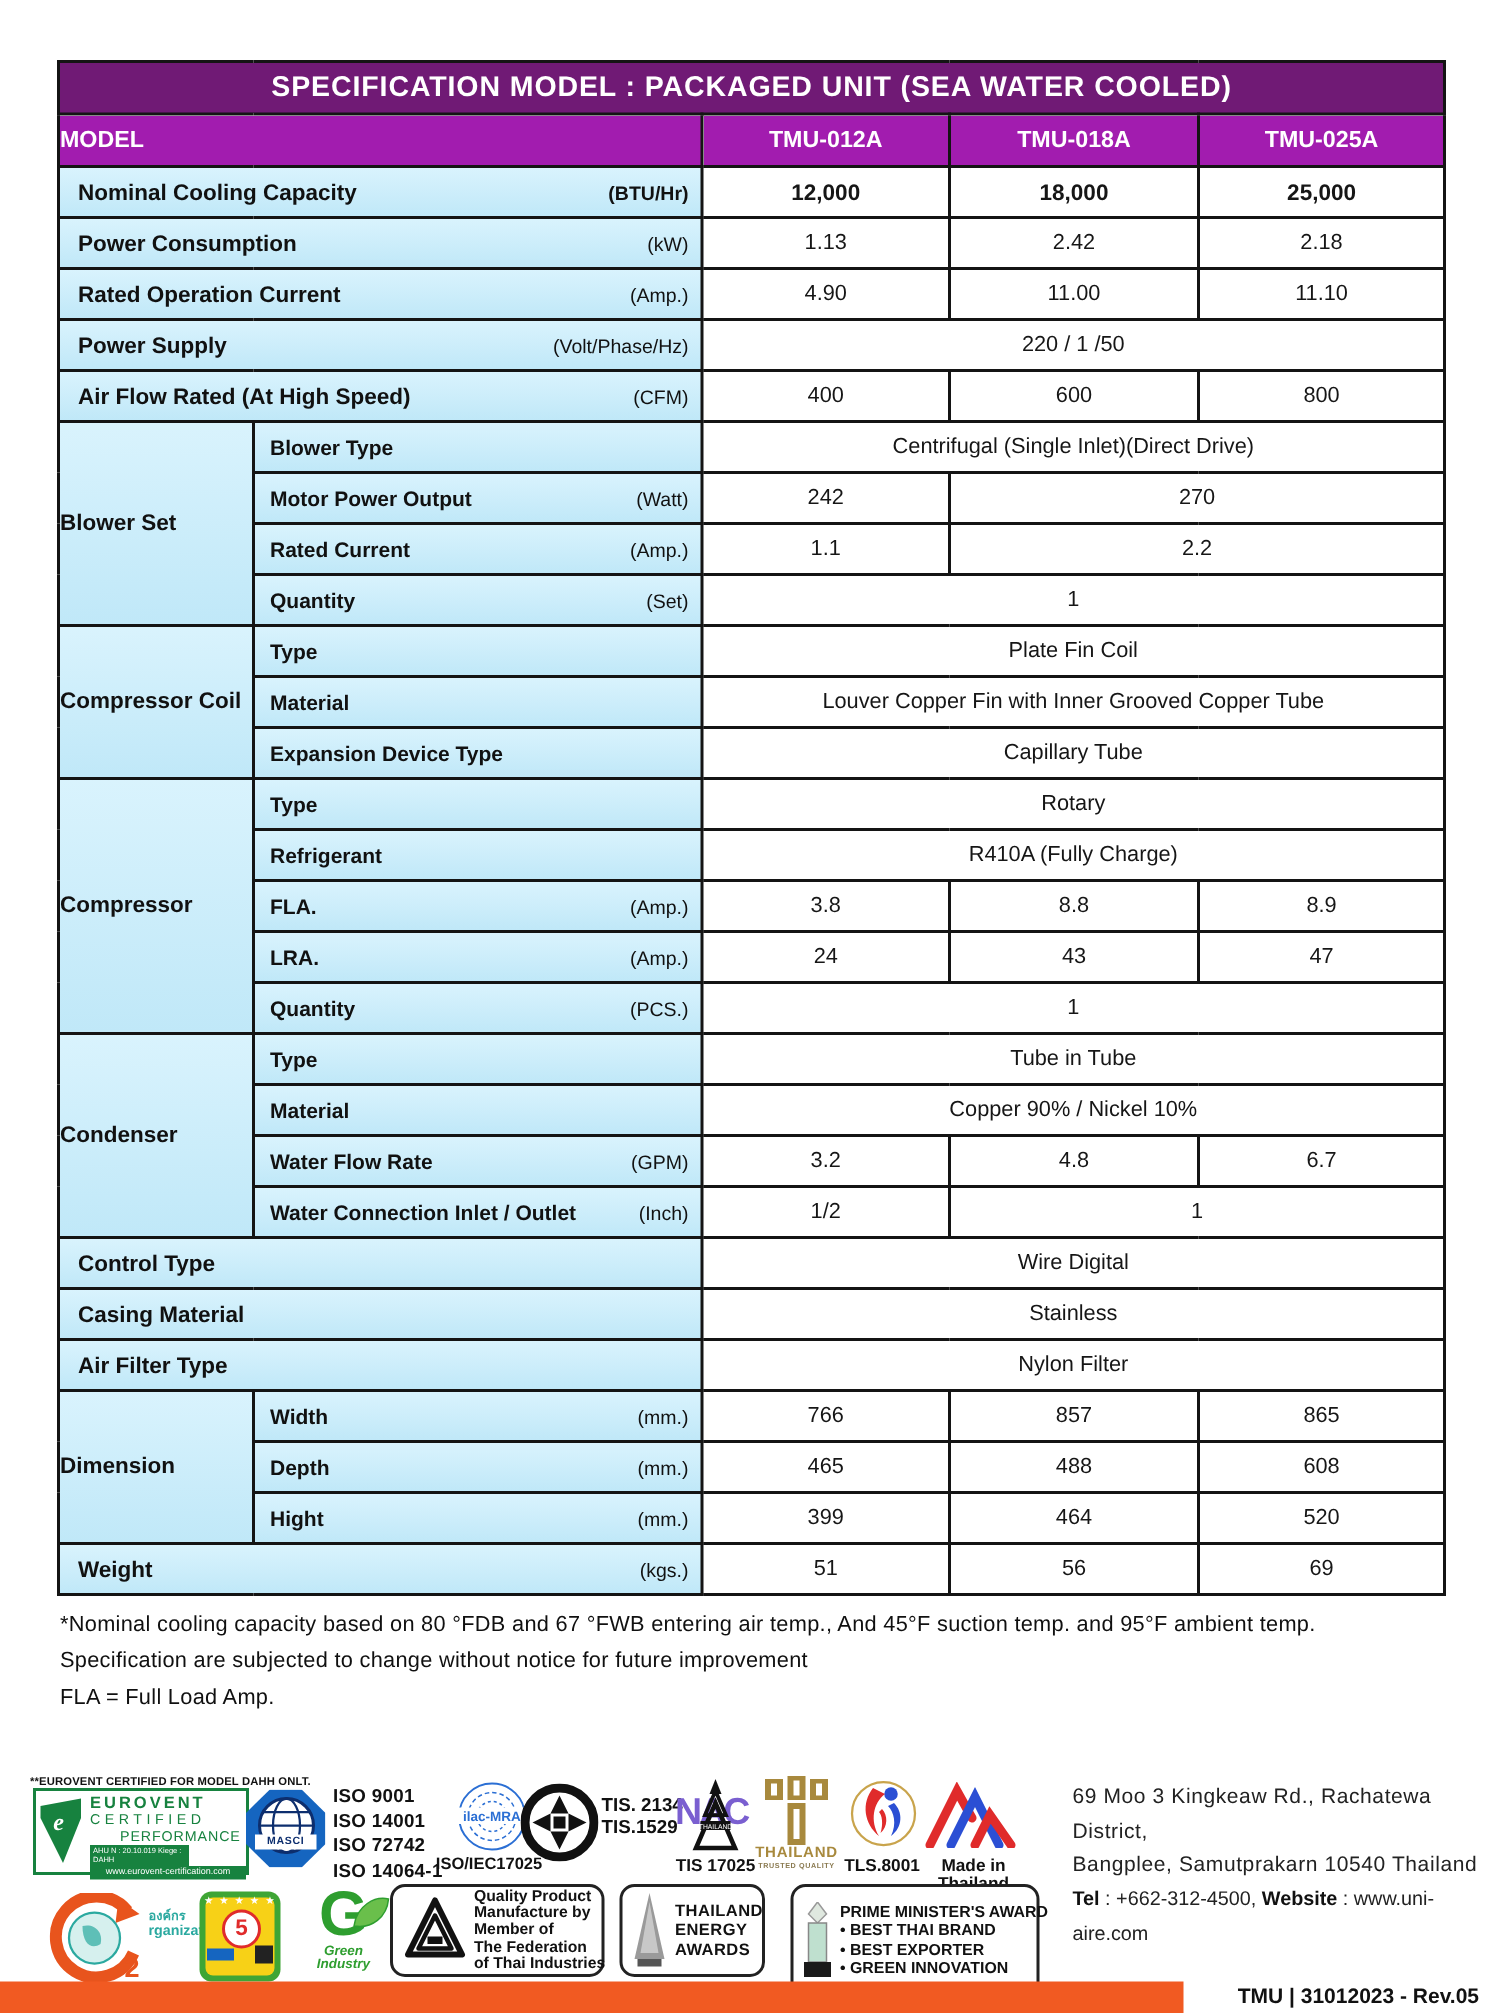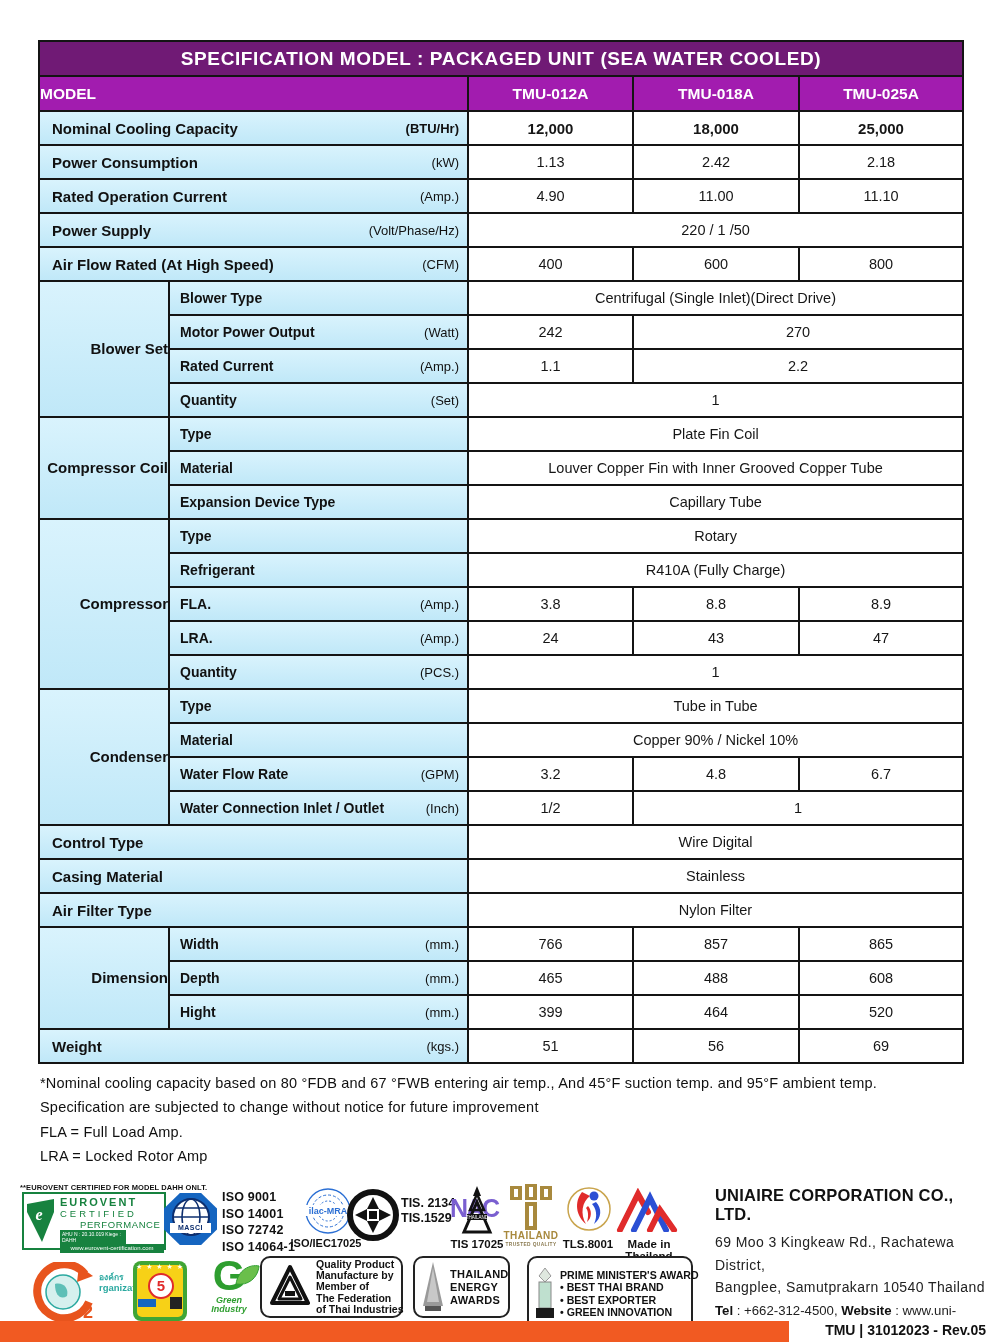--- a/index.html
+++ b/index.html
@@ -19,21 +19,21 @@
   .model-label{padding-left:12px;}
   .model-col{text-align:center;}
   .lblcell,.grp{background:linear-gradient(180deg,#d9f3fd 0%,#c0e8f8 100%);}
   .lw{display:flex;justify-content:space-between;align-items:center;
       padding:0 8px 0 12px;}
   .lw .ln{font-weight:bold;font-size:15px;white-space:nowrap;}
   .lw .un{font-size:13px;font-weight:normal;white-space:nowrap;}
   tr.bold-units .un{font-weight:bold;}
   .sub .lw{padding-left:10px;}
   .sub .ln{font-size:14px;}
-  .grp{font-weight:bold;font-size:15px;padding-left:12px;vertical-align:middle;line-height:1.9;text-align:right;}
+  .grp{font-weight:bold;font-size:15px;padding-left:12px;vertical-align:middle;line-height:1.9;}
   .val{background:#fff;text-align:center;font-size:14.5px;color:#161616;}
   tr.vbold .val{font-weight:bold;font-size:15px;}
 
   
   .footnotes{position:absolute;left:40px;top:1071px;width:922px;}
   .footnotes div{font-size:14.5px;line-height:24.4px;color:#101010;letter-spacing:.2px;}
 
   
   .abs{position:absolute;}
   .cap{font-weight:bold;color:#111;text-align:center;}
@@ -417,21 +417,20 @@
     <td class="val">56</td>
     <td class="val">69</td>
   </tr>
 </tbody>
     </table>
 
 <div class="footnotes">
   <div>*Nominal cooling capacity based on 80 °FDB and 67 °FWB entering air temp., And 45°F suction temp. and 95°F ambient temp.</div>
   <div>Specification are subjected to change without notice for future improvement</div>
   <div>FLA = Full Load Amp.</div>
-  <div>LRA = Locked Rotor Amp</div>
 </div>
 
 <div class="abs ev-note">**EUROVENT CERTIFIED FOR MODEL DAHH ONLT.</div>
 
 <div class="abs eurovent">
   <div class="ev-mark">
     <svg width="32" height="46" viewBox="0 0 32 46">
           <polygon points="1,6 28,1 28,14 16,44 1,14" fill="#17823f"></polygon>
           <text x="13" y="22" font-size="16" font-weight="bold" fill="#fff" text-anchor="middle" font-family="Liberation Serif,serif" font-style="italic">e</text>
         </svg>
@@ -609,21 +608,20 @@
   </svg>
   <div class="pm-lines">
     <div class="pm-title">PRIME MINISTER'S AWARD</div>
     <div>• BEST THAI BRAND</div>
     <div>• BEST EXPORTER</div>
     <div>• GREEN INNOVATION</div>
   </div>
 </div>
 
 <div class="company">
-  <div class="co-name">UNIAIRE CORPORATION CO., LTD.</div>
   <div class="co-line">69 Moo 3 Kingkeaw Rd., Rachatewa District,</div>
   <div class="co-line">Bangplee, Samutprakarn 10540 Thailand</div>
   <div class="co-line3"><b>Tel</b><span> : +662-312-4500, </span><b>Website</b><span> : www.uni-aire.com</span></div>
 
 </div>
 
 <div class="orange-bar"></div>
 <div class="docref">TMU | 31012023 - Rev.05</div>
 
 </div>

